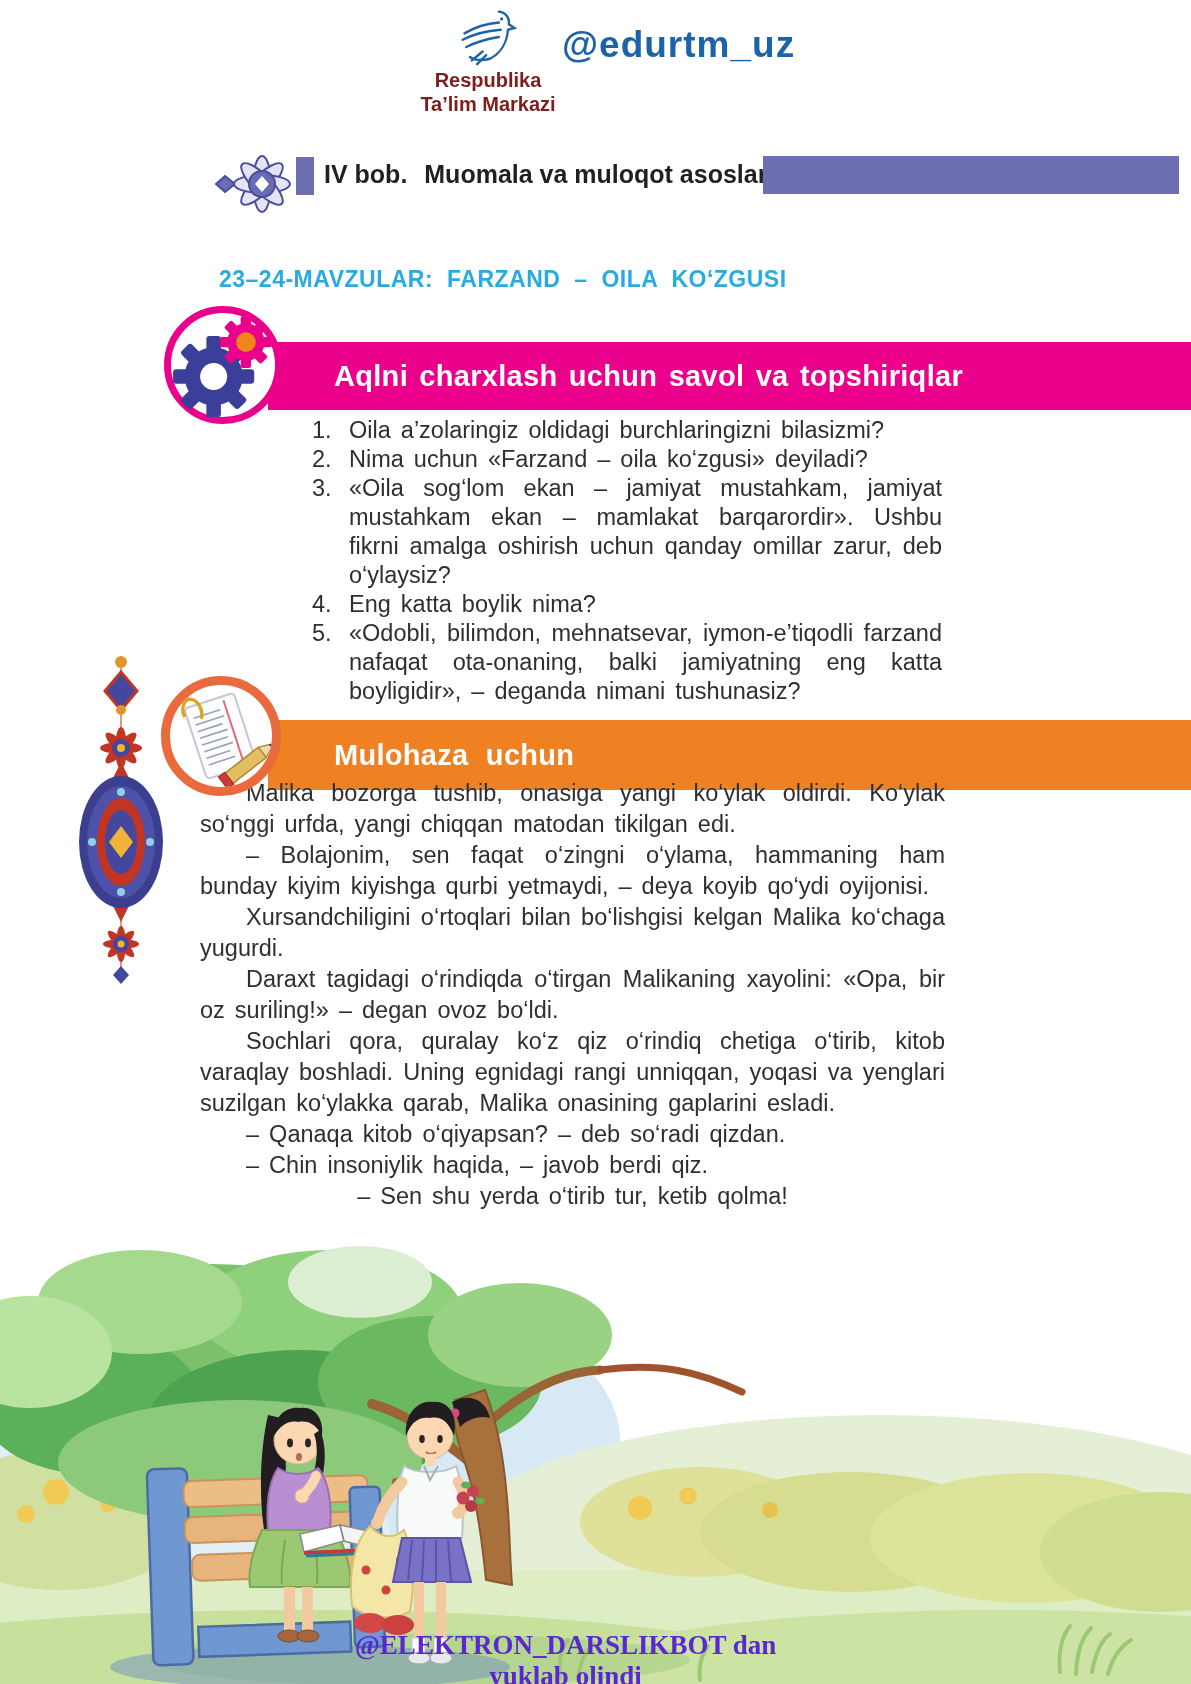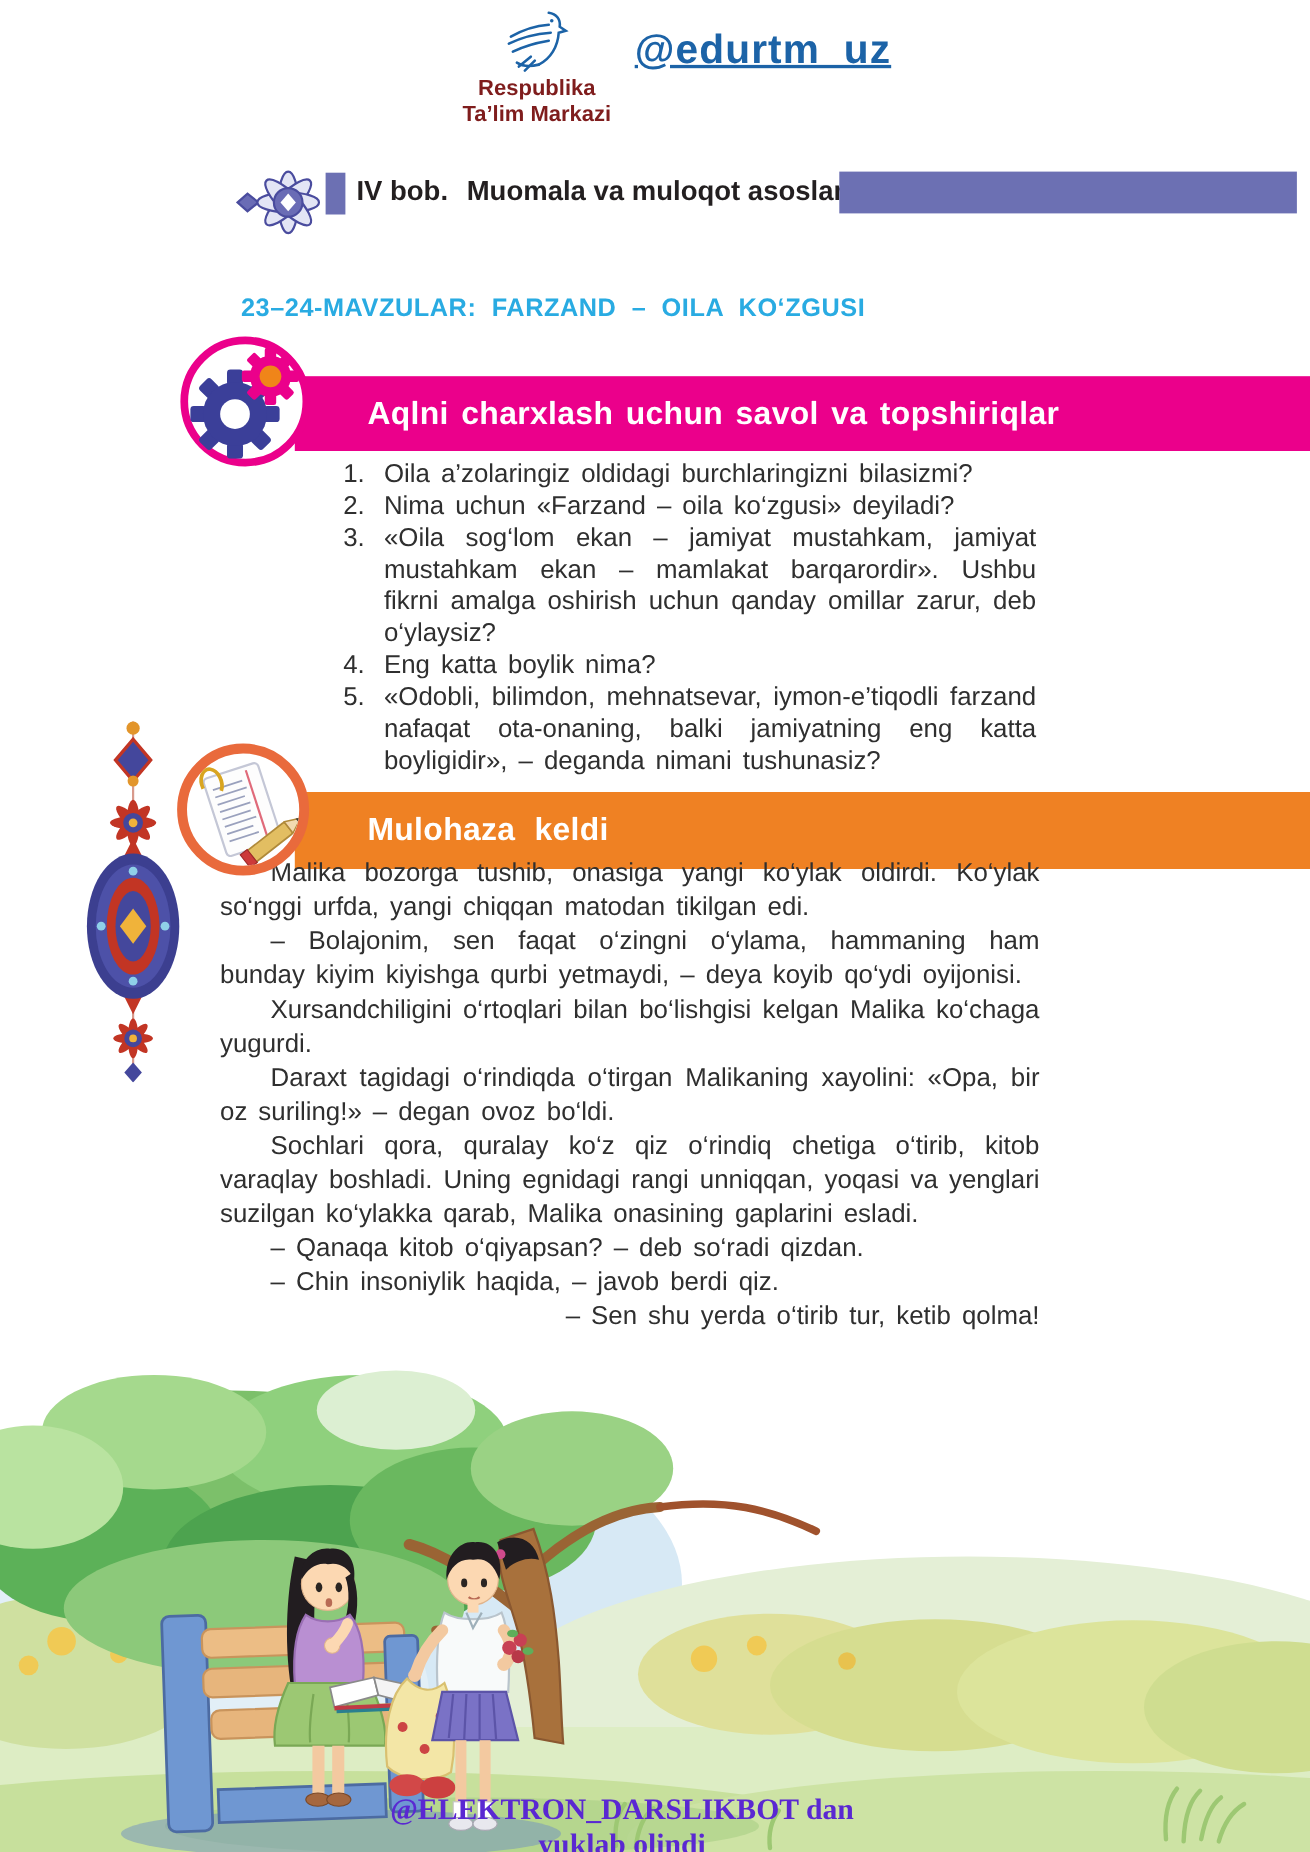--- a/index.html
+++ b/index.html
@@ -3,21 +3,21 @@
 <meta charset="utf-8">
 <style>
   html,body{margin:0;padding:0;background:#ffffff;}
   .page{position:relative;width:1191px;height:1684px;background:#fff;overflow:hidden;
         font-family:"Liberation Sans",sans-serif;color:#2f2f2f;}
 
   
   .logo{position:absolute;left:398px;top:6px;width:180px;text-align:center;}
   .logo svg{width:58px;height:62px;display:block;margin:0 auto;}
   .logo-text{color:#7f1d1d;font-weight:bold;font-size:20px;line-height:24px;}
-  .handle{position:absolute;left:577px;top:24px;font-size:37px;font-weight:bold;color:#1c63a7;letter-spacing:1px;text-decoration:underline;}
+  .handle{position:absolute;left:562px;top:24px;font-size:37px;font-weight:bold;color:#1c63a7;letter-spacing:1px;}
 
   
   .chapter-ornament{position:absolute;left:210px;top:146px;width:88px;height:80px;}
   .chapter-square{position:absolute;left:296px;top:157px;width:18px;height:38px;background:#6c70b3;}
   .chapter-title{position:absolute;left:324px;top:160px;font-size:25px;font-weight:bold;color:#231f20;white-space:nowrap;}
   .chapter-title .ch-label{margin-right:10px;}
   .chapter-bar{position:absolute;left:763px;top:156px;width:416px;height:38px;background:#6c70b3;}
 
   
   .lesson-title{position:absolute;left:215px;top:262px;margin:4px;font-size:23px;font-weight:bold;
@@ -42,21 +42,21 @@
   .q{display:flex;}
   .q-num{flex:none;width:37px;}
   .q-text{flex:1;text-align:justify;word-spacing:3.5px;}
 
   
   .side-ornament{position:absolute;left:73px;top:652px;width:96px;height:332px;}
 
   
   .story{position:absolute;left:200px;top:778px;width:745px;font-size:23.5px;line-height:31px;z-index:3;}
   .story p{margin:0;text-align:justify;text-indent:46px;word-spacing:3.5px;}
-  .story p.align-right{text-align:right;text-indent:0;}
+  .story p.align-right{text-align:center;text-indent:0;}
   .story p.pad-right{padding-right:100px;}
 
   
   .illustration{position:absolute;left:0;top:1240px;width:1191px;height:444px;z-index:1;}
   .illustration svg{display:block;width:1191px;height:444px;}
 
   
   .footer{position:absolute;left:318px;top:1630px;width:495px;text-align:center;z-index:5;
           font-family:"Liberation Serif",serif;font-weight:bold;font-size:27px;color:#5a28d2;}
 </style>
@@ -156,21 +156,21 @@
       <span class="q-num">4.</span>
       <span class="q-text">Eng katta boylik nima?</span>
     </div>
     <div class="q">
       <span class="q-num">5.</span>
       <span class="q-text">«Odobli, bilimdon, mehnatsevar, iymon-e’tiqodli farzand nafaqat ota-onaning, balki jamiyatning eng katta boyligidir», – deganda nimani tushunasiz?</span>
     </div>
   </div>
 
   <div class="banner orange">
-    <span>Mulohaza  keldi</span>
+    <span>Mulohaza  uchun</span>
   </div>
   <div class="badge note-badge">
     <svg viewBox="0 0 102 102">
       <g transform="rotate(-18 50 50)">
         <rect x="24" y="14" width="52" height="74" rx="4" fill="#fdfdfd" stroke="#c4c7d6" stroke-width="2"></rect>
         <line x1="64" y1="18" x2="64" y2="84" stroke="#e06a7a" stroke-width="2"></line>
         <g stroke="#9aa1bd" stroke-width="1.6">
           <line x1="30" y1="26" x2="58" y2="26"></line>
             <line x1="30" y1="33" x2="60" y2="33"></line>
           <line x1="30" y1="40" x2="56" y2="40"></line>

